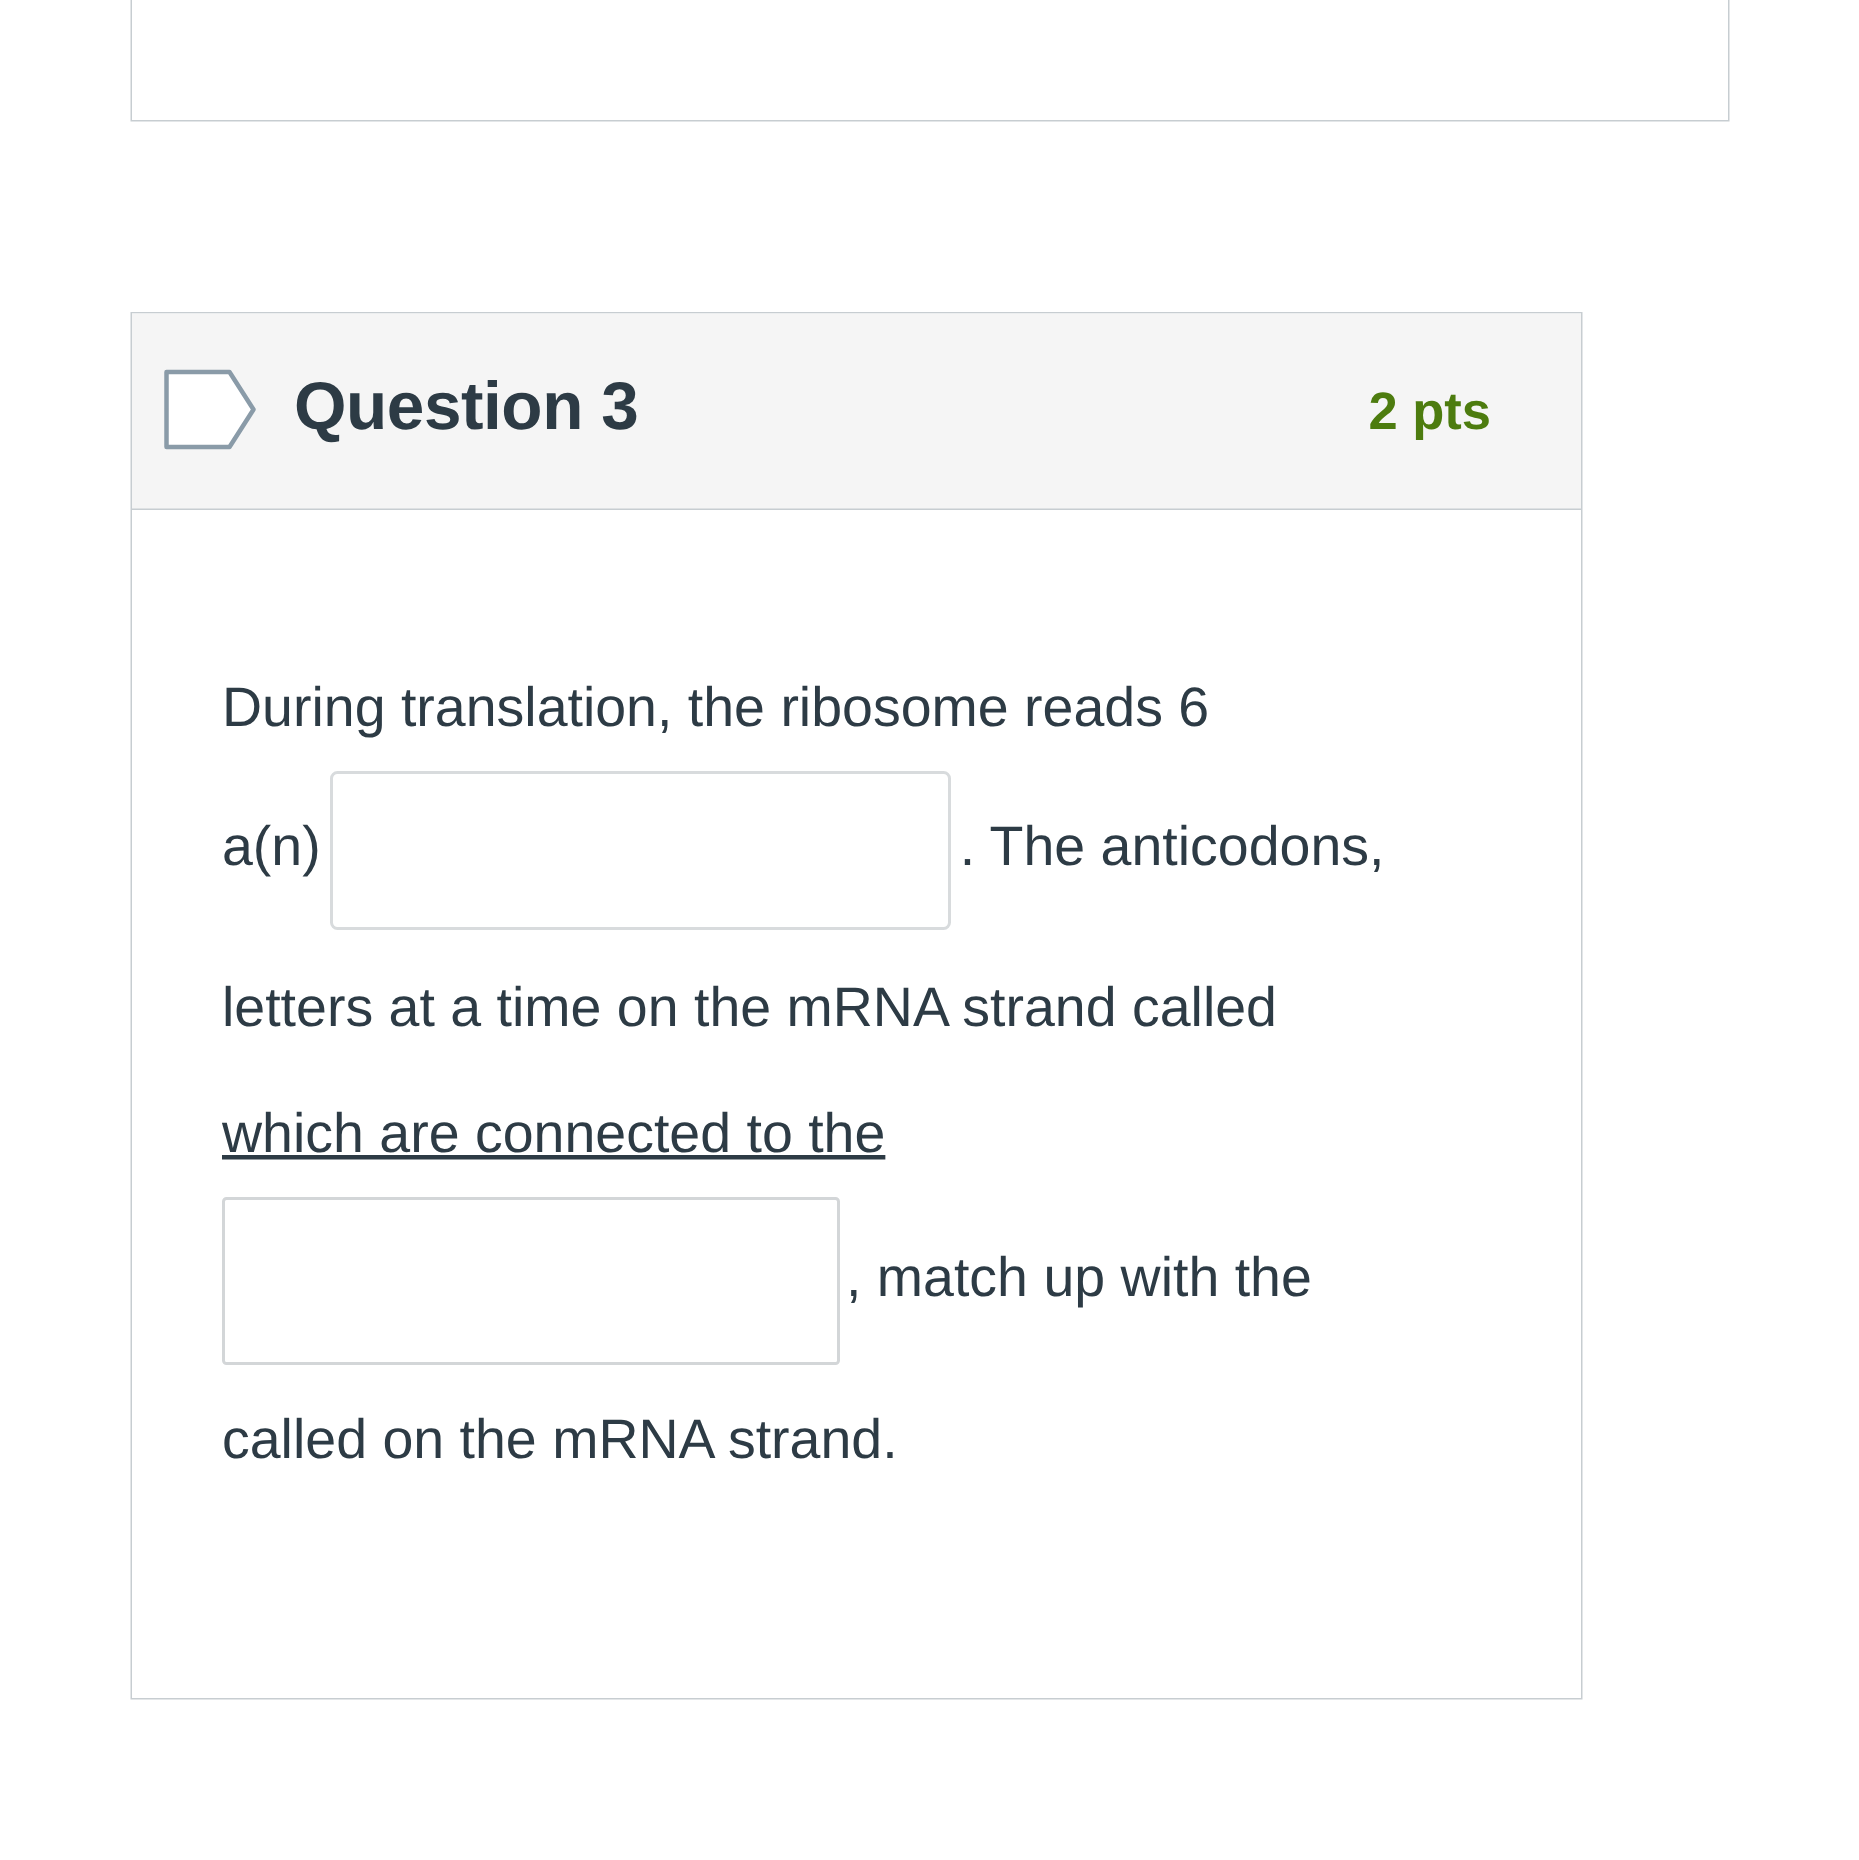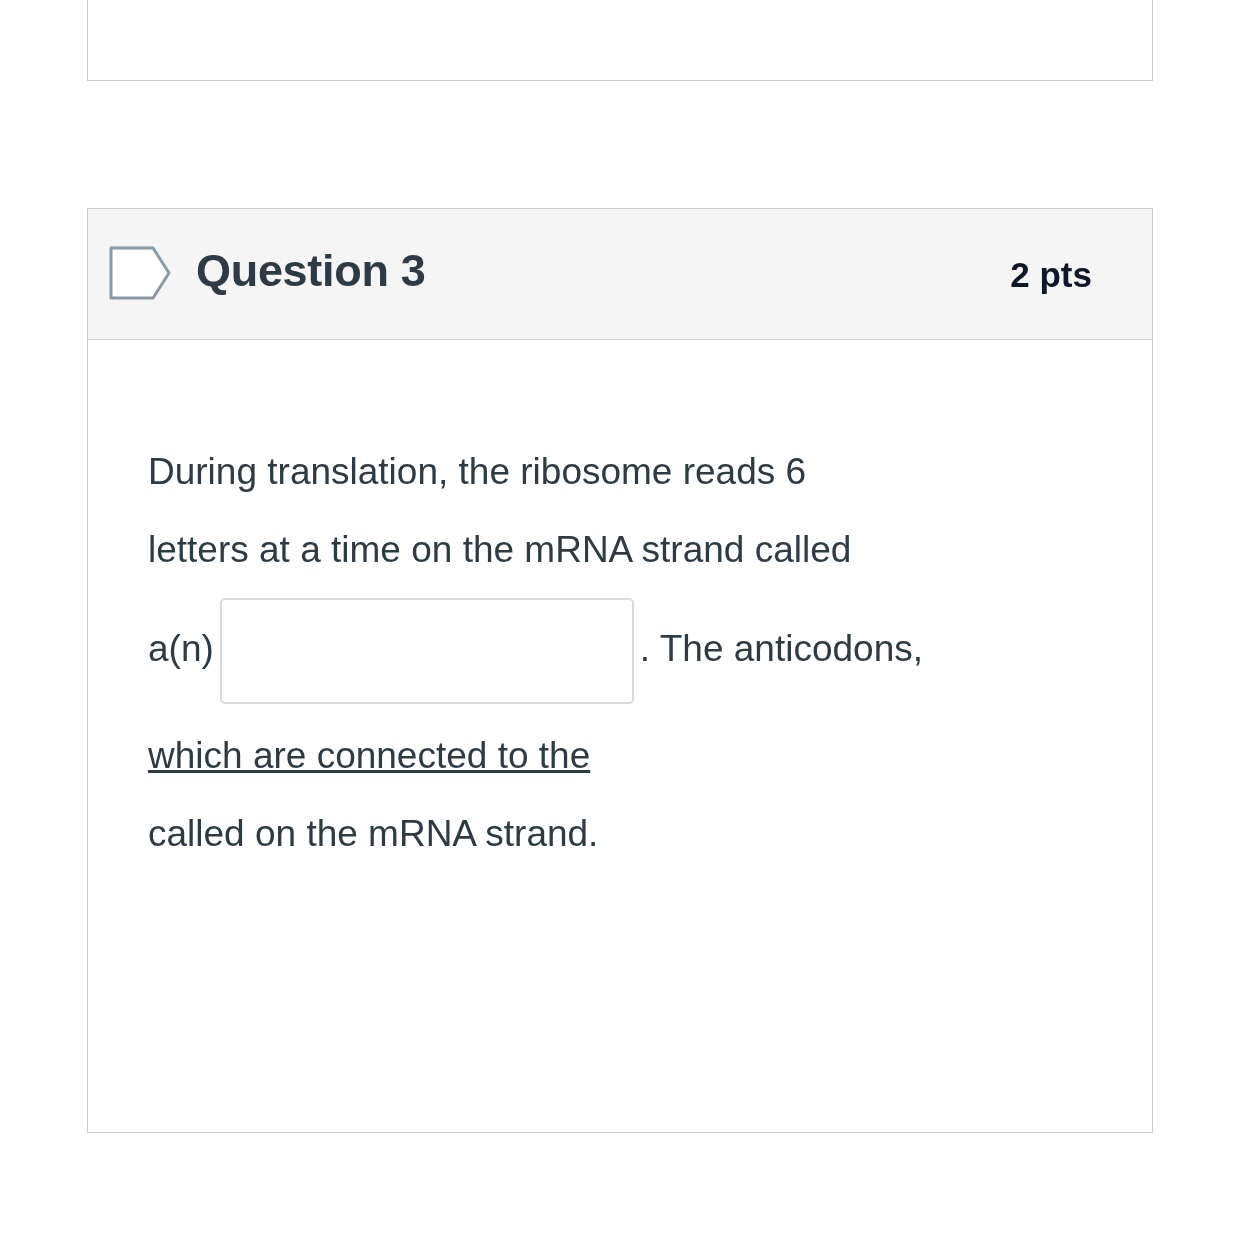--- a/index.html
+++ b/index.html
@@ -31,21 +31,21 @@
     border: 1px solid #c7cdd1;
     background: #ffffff;
     box-sizing: border-box;
   }
 
   
   .question-box {
     position: absolute;
     left: 87px;
     top: 208px;
-    width: 1066px;
+    width: 968px;
     height: 925px;
     border: 1px solid #c7cdd1;
     background: #ffffff;
     box-sizing: border-box;
   }
 
   .question-header {
     position: relative;
     height: 131px;
     background: #f5f5f5;
@@ -70,21 +70,21 @@
     letter-spacing: -0.3px;
     color: #2d3b45;
   }
 
   .question-points {
     position: absolute;
     right: 60px;
     top: 46px;
     font-size: 35px;
     font-weight: bold;
-    color: #0f172a;
+    color: #4d7c0f;
   }
 
   .question-body {
     position: relative;
     padding: 96px 60px 0 60px;
   }
 
   .qtext {
     font-size: 37px;
     line-height: 1.95;
@@ -143,23 +143,26 @@
           <path d="M2 2 H44 L60 27 L44 52 H2 Z" fill="#ffffff" stroke="#8a9ba8" stroke-width="3" stroke-linejoin="round"></path>
         </svg>
       </span>
       <div class="question-title">Question 3</div>
       <div class="question-points">2 pts</div>
     </div>
 
     <div class="question-body">
       <div class="qtext">
         <span class="line line-1">During translation, the ribosome reads 6</span>
-        <span class="line line-2">letters at a time on the mRNA strand called</span>
         <span class="line line-3">
           <span>a(n)</span><input class="blank-input blank-1" type="text" value="" style=""><span>. The anticodons,</span>
         </span>
+        <span class="line line-2">letters at a time on the mRNA strand called</span>
         <span class="line line-4">which are connected to the</span>
+        <span class="line line-5">
+          <input class="blank-input blank-2" type="text" value="" style=""><span>, match up with the</span>
+        </span>
         <span class="line line-6">called on the mRNA strand.</span>
       </div>
     </div>
 
   </div>
 </div>
 
 </body></html>

